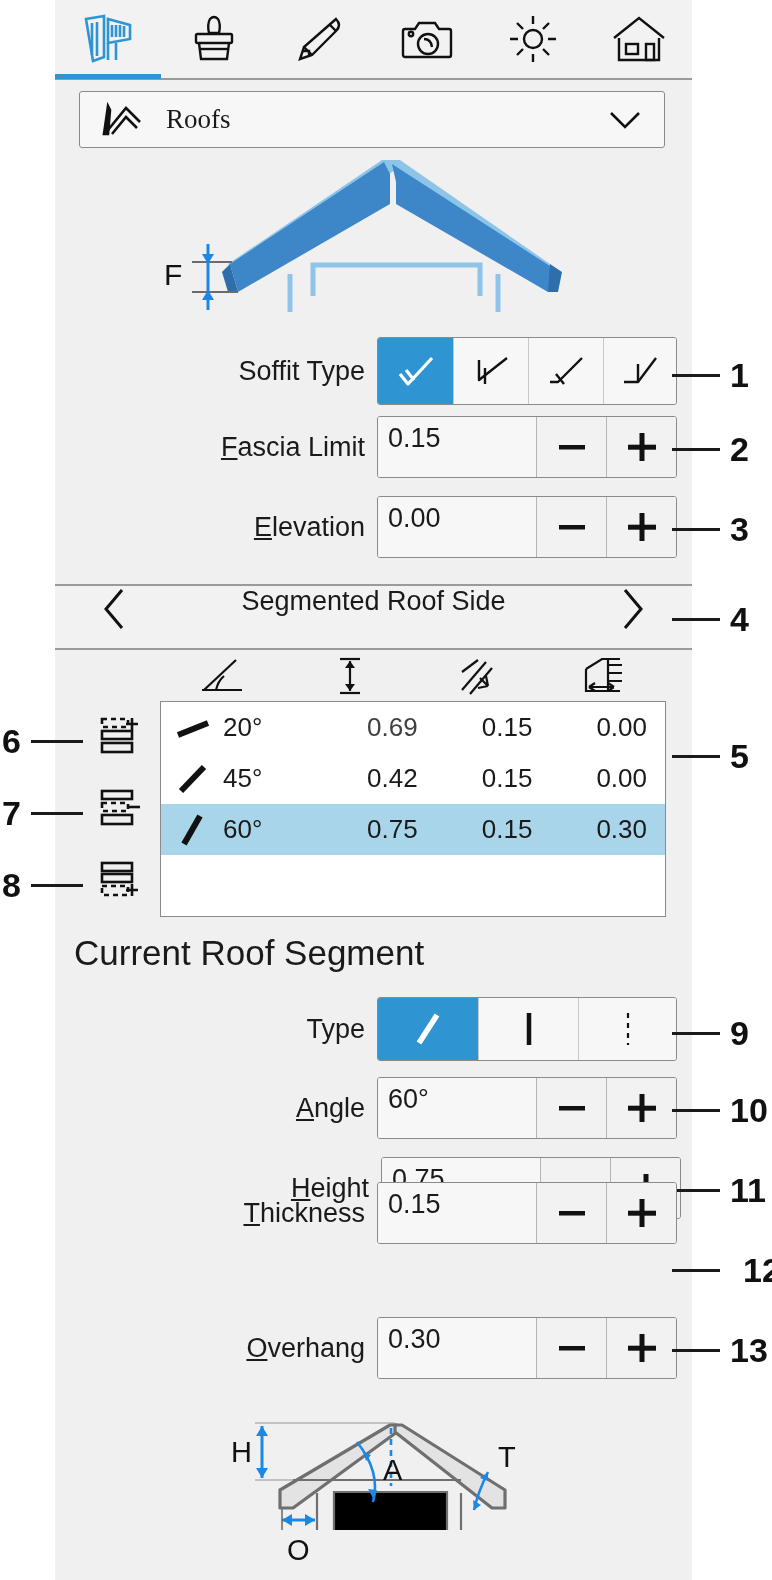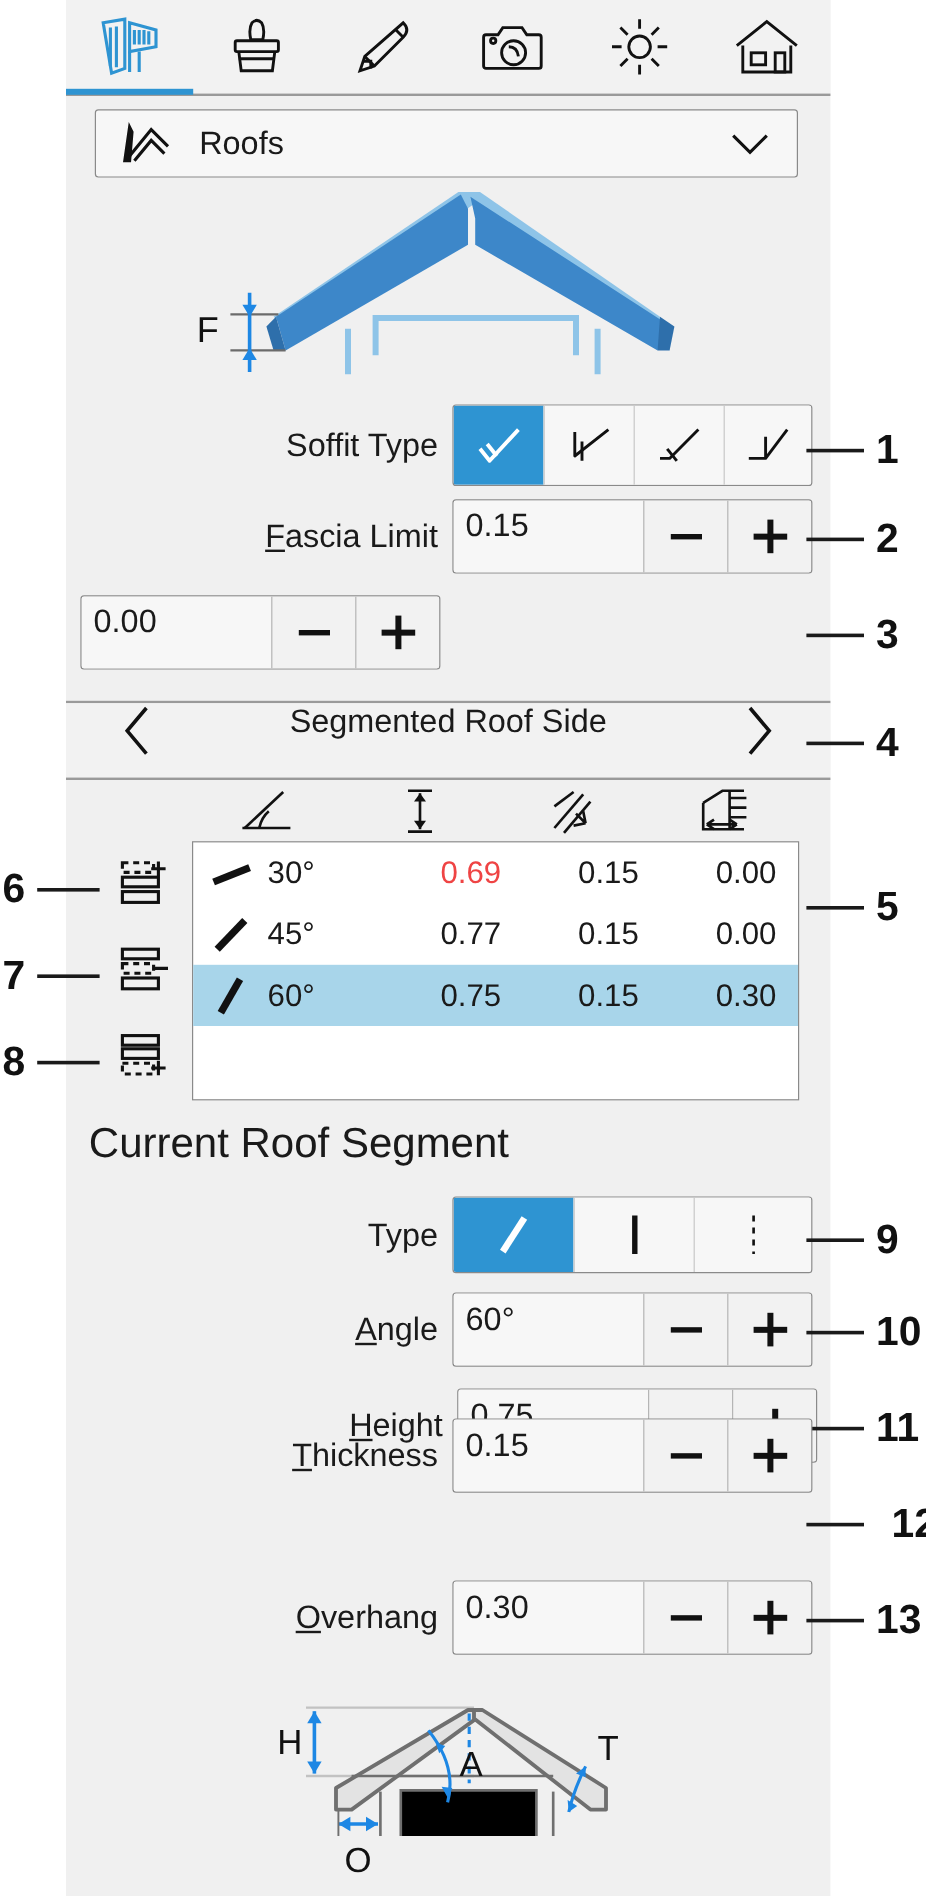--- a/index.html
+++ b/index.html
@@ -11,21 +11,21 @@
 
   
   #tabbar{position:absolute;left:55px;top:0;width:637px;height:78px;background:#f2f2f2;
           border-bottom:2px solid #9a9a9a;display:flex;align-items:center;}
   .tab{flex:1;display:flex;align-items:center;justify-content:center;height:76px;position:relative;}
   .tab svg{display:block;}
   .tab.active::after{content:"";position:absolute;left:0;right:0;bottom:-2px;height:5px;background:#2e94d2;}
 
   
   #dropdown{position:absolute;left:79px;top:91px;width:586px;height:57px;background:#f7f7f7;
-            border:1px solid #8a8a8a;border-radius:3px;display:flex;align-items:center;box-sizing:border-box;}
+            border:1px solid #8a8a8a;border-radius:3px;display:flex;align-items:center;box-sizing:border-box;font-family:Liberation Serif, serif;}
   #dropdown .dd-icon{margin-left:20px;display:flex;align-items:center;}
   #dropdown .dd-label{margin-left:22px;font-size:27px;color:#1a1a1a;}
   #dropdown .dd-chev{margin-left:auto;margin-right:22px;display:flex;align-items:center;}
 
   
   #topdiag{position:absolute;left:150px;top:152px;width:450px;height:160px;}
 
   
   .row{position:absolute;display:flex;align-items:center;}
   .rlabel{font-size:27px;color:#1a1a1a;text-align:right;white-space:nowrap;}
@@ -61,21 +61,21 @@
   
   #thead{position:absolute;left:160px;top:656px;width:506px;height:44px;display:flex;}
   #thead .th{flex:1;display:flex;align-items:center;justify-content:center;}
   #table{position:absolute;left:160px;top:701px;width:506px;height:216px;background:#ffffff;
          border:1px solid #8a8a8a;box-sizing:border-box;}
   .trow{height:51px;display:flex;align-items:center;}
   .trow.sel{background:#a8d5ea;}
   .trow .c-ico{width:62px;display:flex;align-items:center;justify-content:center;padding-left:8px;box-sizing:border-box;}
   .trow .c-ang{width:98px;font-size:26px;}
   .trow .c-num{flex:1;text-align:right;font-size:26px;padding-right:18px;}
-  .trow .c-num.dim{color:#ef4444;}
+  .trow .c-num.dim{color:#404040;}
 
   
   .listbtn{position:absolute;width:48px;height:40px;display:flex;align-items:center;justify-content:center;}
 
   
   #sectitle{position:absolute;left:74px;top:933px;font-size:35px;color:#1a1a1a;}
 
   
   #botdiag{position:absolute;left:205px;top:1390px;width:360px;height:185px;}
 </style>
@@ -235,20 +235,21 @@
         </svg>
     </div>
   </div>
 </div>
 <div class="callout" style="left:672px;top:432px;">
   <span class="lead" style="width:48px;"></span>
   <span class="num" style="margin-left:10px;">2</span>
 </div>
 
 <div class="row" style="left:55px;top:496px;width:637px;height:62px;">
+  <div class="rlabel" style="width:310px;"><u>E</u><span>levation</span></div>
   <div class="spin" style="margin-left:12px;width:300px;">
     <div class="val">0.00</div>
     <div class="btn">
       <svg width="38" height="38" viewBox="0 0 38 38">
           <rect x="6" y="17" width="26" height="4.5" fill="#111"></rect>
         </svg>
     </div>
     <div class="btn">
       <svg width="38" height="38" viewBox="0 0 38 38">
           <rect x="5" y="16.7" width="28" height="5" fill="#111"></rect>
@@ -326,33 +327,33 @@
   </div>
 </div>
 
 <div id="table">
   <div class="trow">
     <span class="c-ico">
       <svg width="44" height="30" viewBox="0 0 44 30">
           <path d="M4 22 L34 10" stroke="#111" stroke-width="6" stroke-linecap="butt"></path>
         </svg>
     </span>
-    <span class="c-ang">30°</span>
+    <span class="c-ang">20°</span>
     <span class="c-num dim">0.69</span>
     <span class="c-num">0.15</span>
     <span class="c-num">0.00</span>
   </div>
   <div class="trow">
     <span class="c-ico">
       <svg width="44" height="34" viewBox="0 0 44 34">
           <path d="M7 29 L30 5" stroke="#111" stroke-width="6" stroke-linecap="butt"></path>
         </svg>
     </span>
     <span class="c-ang">45°</span>
-    <span class="c-num">0.77</span>
+    <span class="c-num">0.42</span>
     <span class="c-num">0.15</span>
     <span class="c-num">0.00</span>
   </div>
   <div class="trow sel">
     <span class="c-ico">
       <svg width="44" height="36" viewBox="0 0 44 36">
           <path d="M10 32 L26 4" stroke="#111" stroke-width="6" stroke-linecap="butt"></path>
         </svg>
     </span>
     <span class="c-ang">60°</span>

